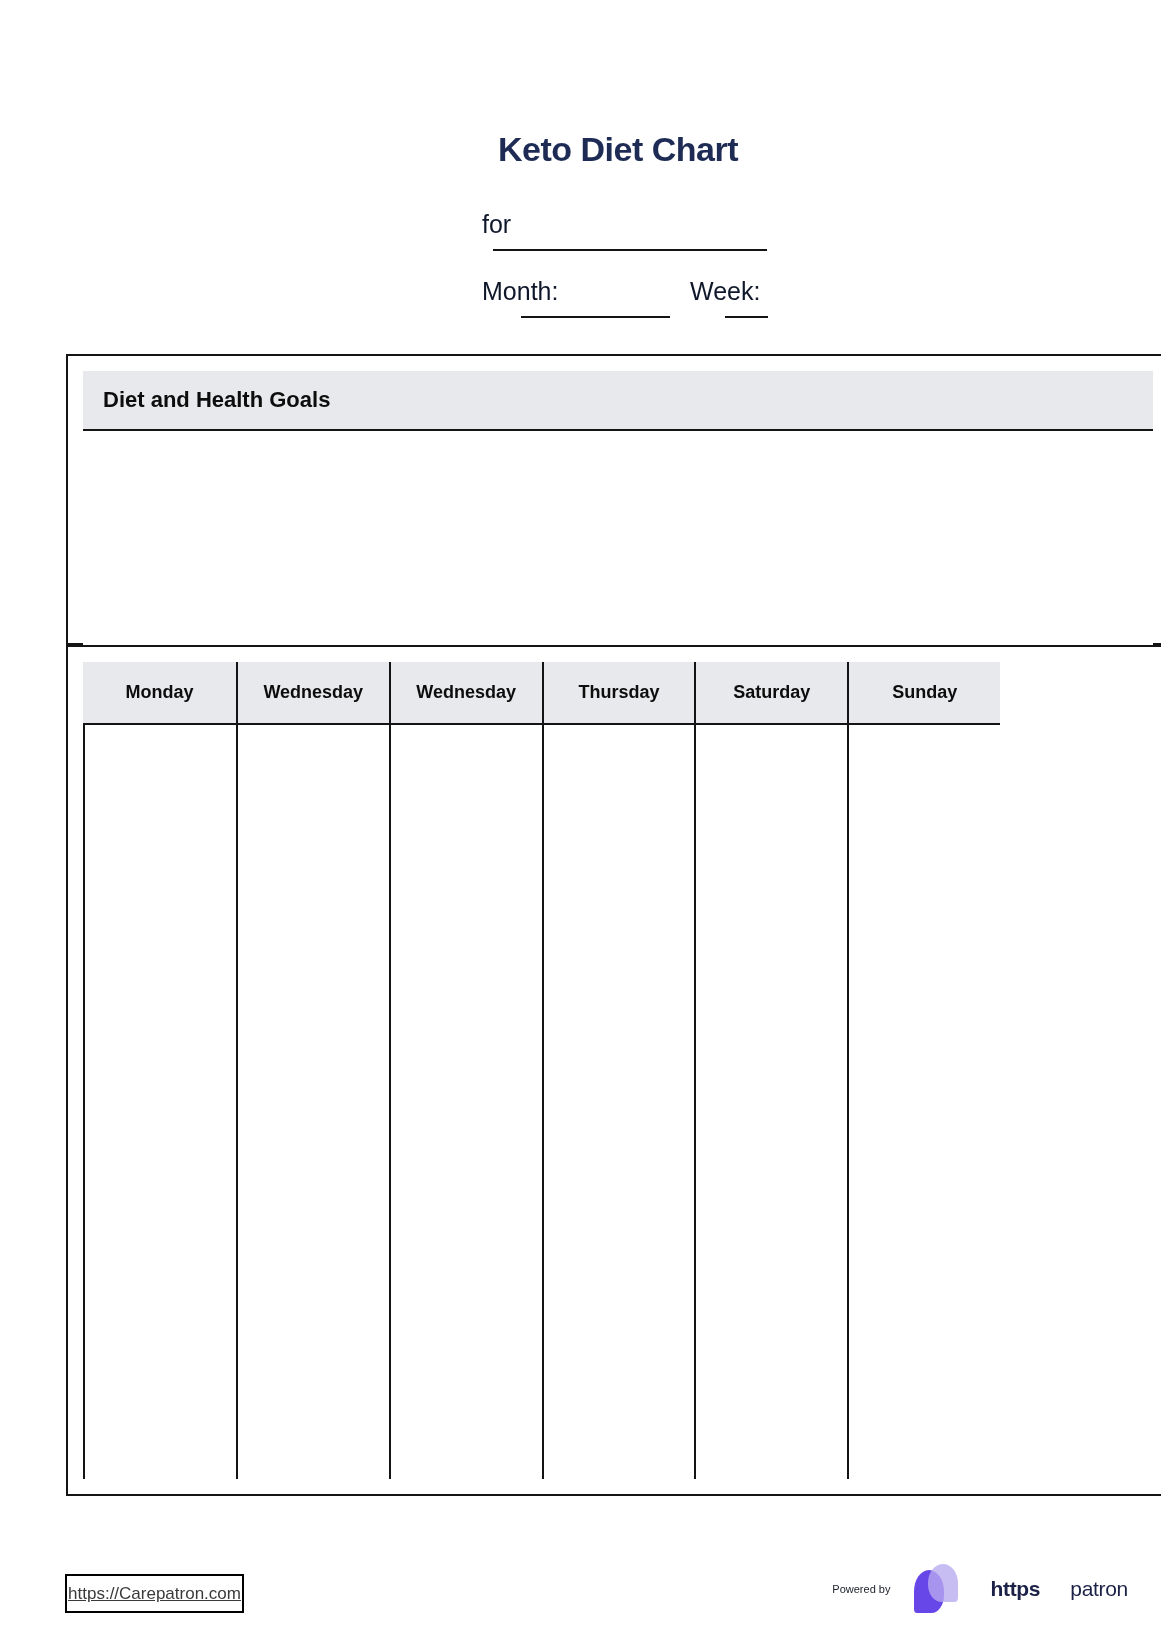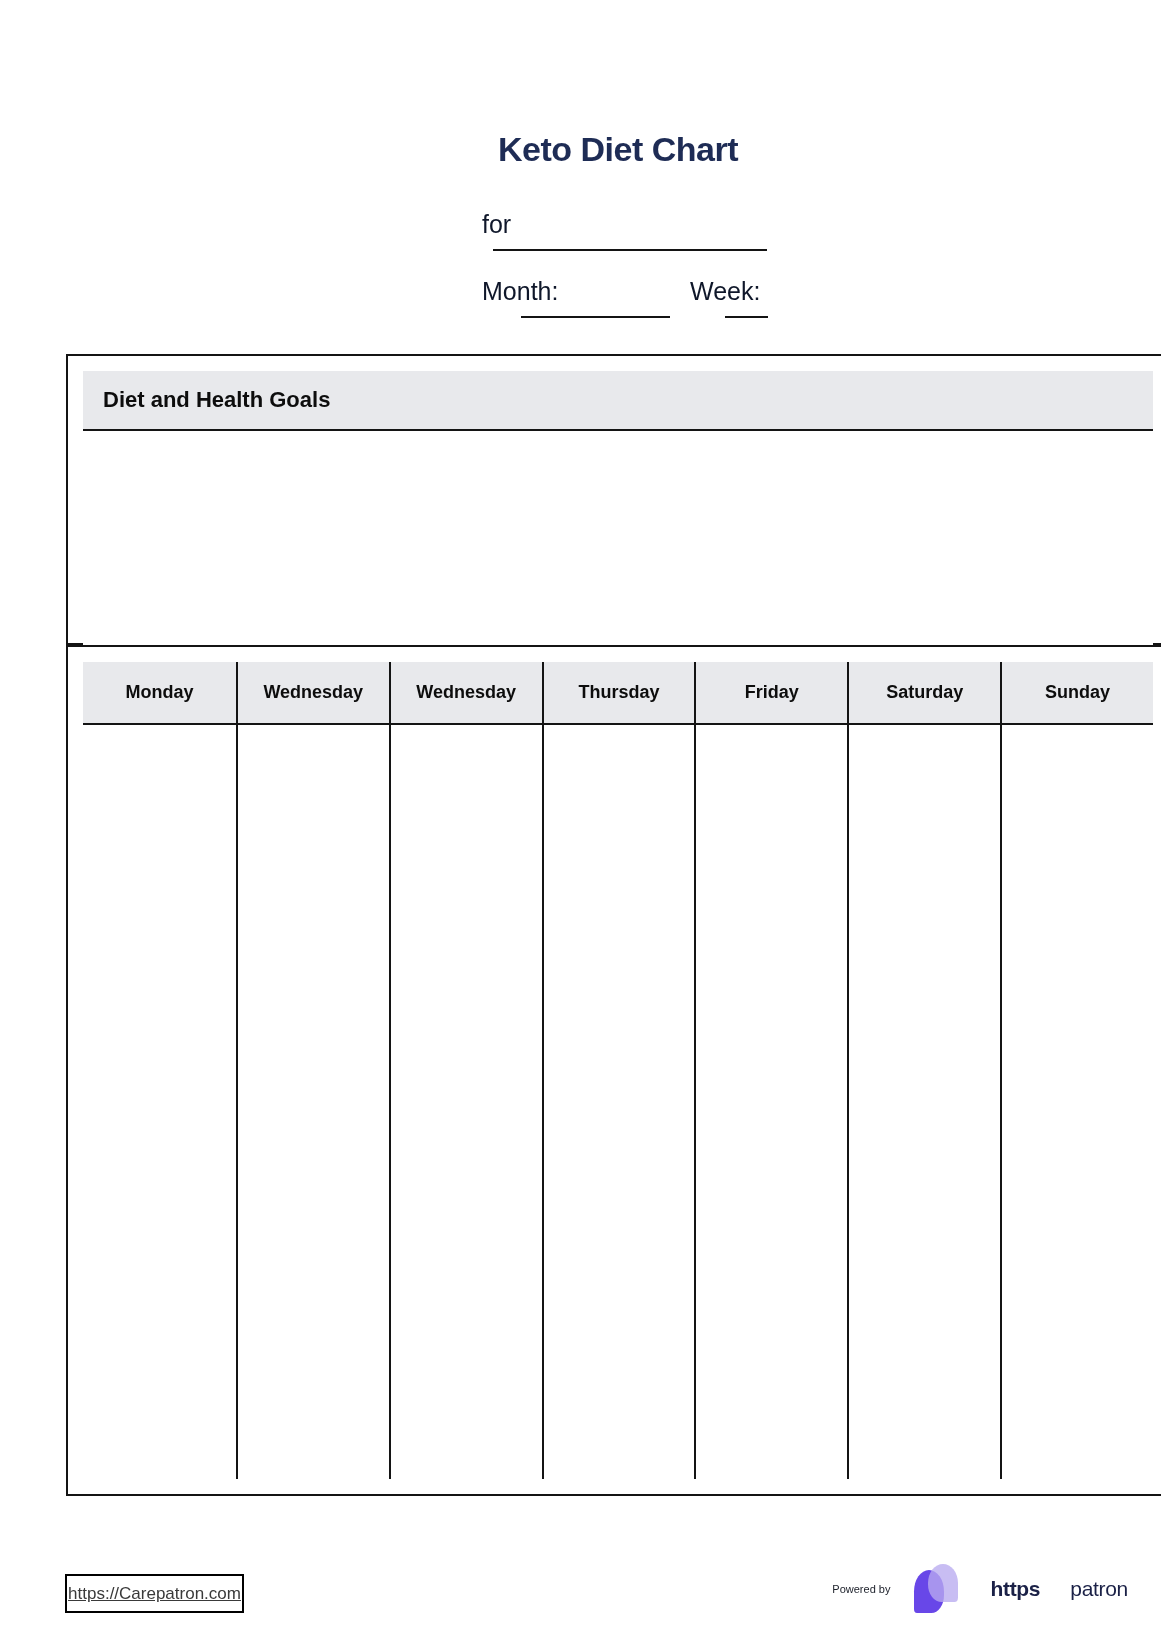--- a/index.html
+++ b/index.html
@@ -190,21 +190,20 @@
   <div class="goals-box">
     <div class="goals-header">Diet and Health Goals</div>
     <div class="goals-body"></div>
   </div>
 
   <div class="week-table">
     <div class="day-head first">Monday</div>
     <div class="day-head">Wednesday</div>
     <div class="day-head">Wednesday</div>
     <div class="day-head">Thursday</div>
-    <div class="day-head">Friday</div>
     <div class="day-head">Saturday</div>
     <div class="day-head">Sunday</div>
 
     <div class="day-cell first"></div>
     <div class="day-cell"></div>
     <div class="day-cell"></div>
     <div class="day-cell"></div>
     <div class="day-cell"></div>
     <div class="day-cell"></div>
     <div class="day-cell"></div>

